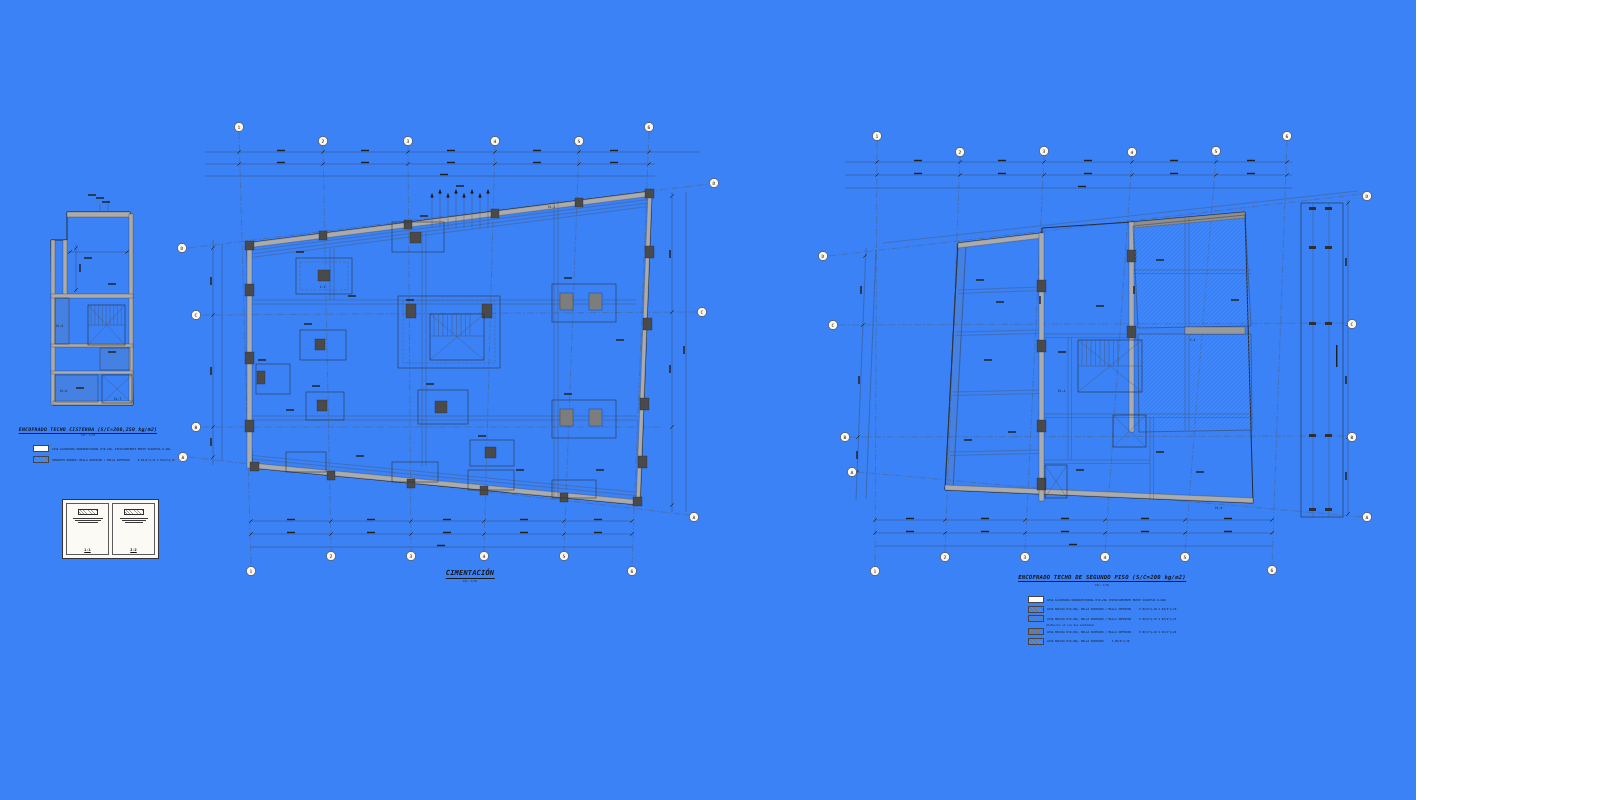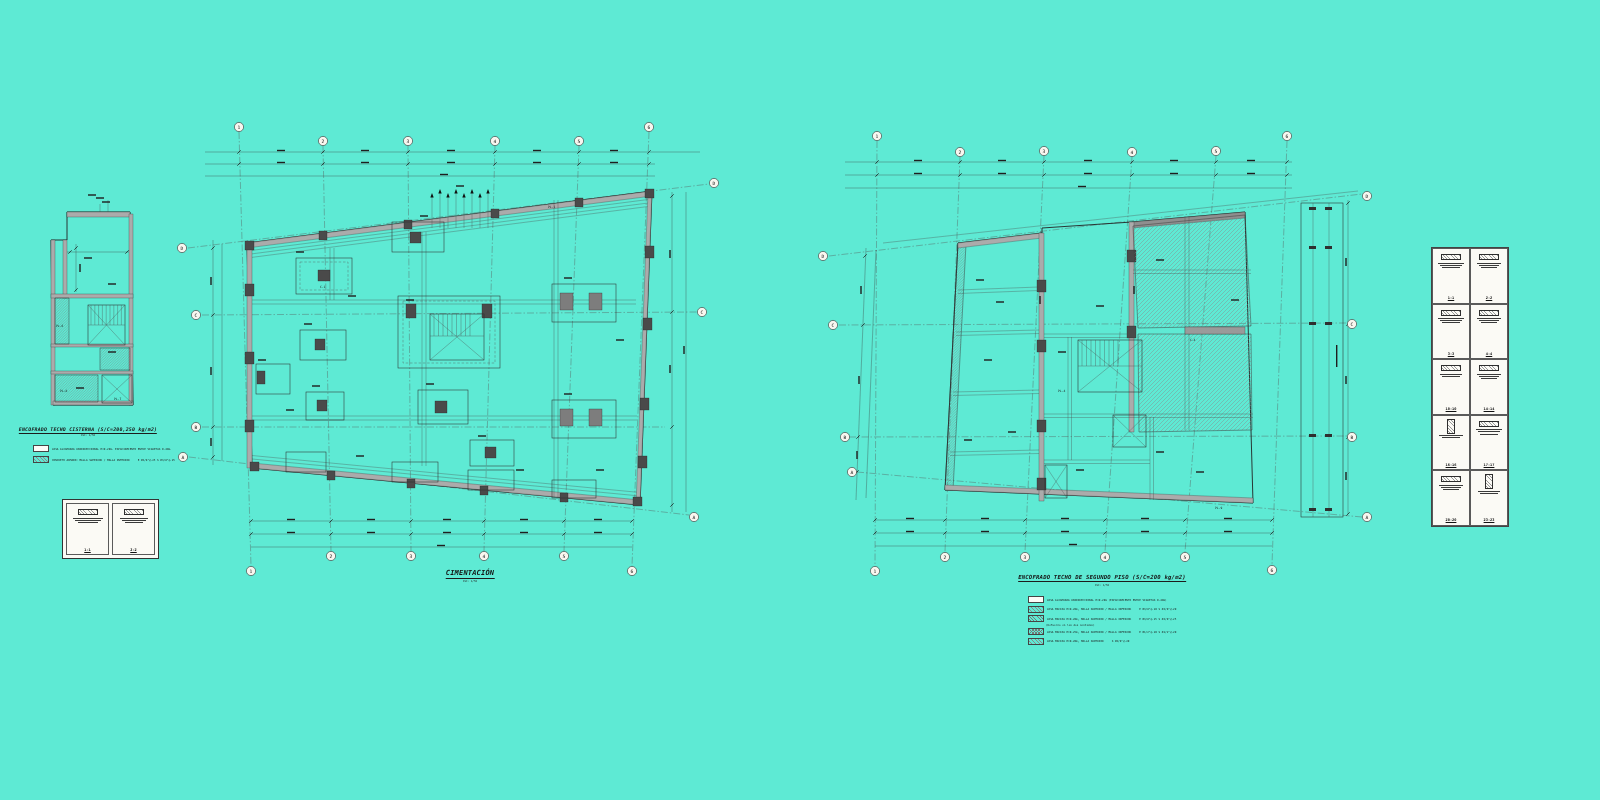--- a/index.html
+++ b/index.html
@@ -1,16 +1,16 @@
 <!DOCTYPE html>
 <html><head>
 <meta charset="utf-8">
 <style>
   html,body{margin:0;padding:0;}
-  .sheet{position:relative;width:1600px;height:800px;background:#5eead4;overflow:hidden;
+  .sheet{position:relative;width:1416px;height:800px;background:#3b82f6;overflow:hidden;
          font-family:"DejaVu Sans Mono",monospace;color:#1f1f1f;}
   .sheet svg{position:absolute;left:0;top:0;}
   .overlay{position:absolute;left:0;top:0;width:1600px;height:800px;}
   
   .ln{stroke:#2a2a2a;fill:none;stroke-width:.55}
   .ln2{stroke:#222;fill:none;stroke-width:.9}
   .thin{stroke:#4c4c4c;fill:none;stroke-width:.35}
   .dim{stroke:#3a3a3a;fill:none;stroke-width:.35}
   .cl{stroke:#555;stroke-width:.4;stroke-dasharray:7 2 1.5 2;fill:none}
   .dsh{stroke:#555;stroke-width:.4;stroke-dasharray:2.5 1.8;fill:none}

